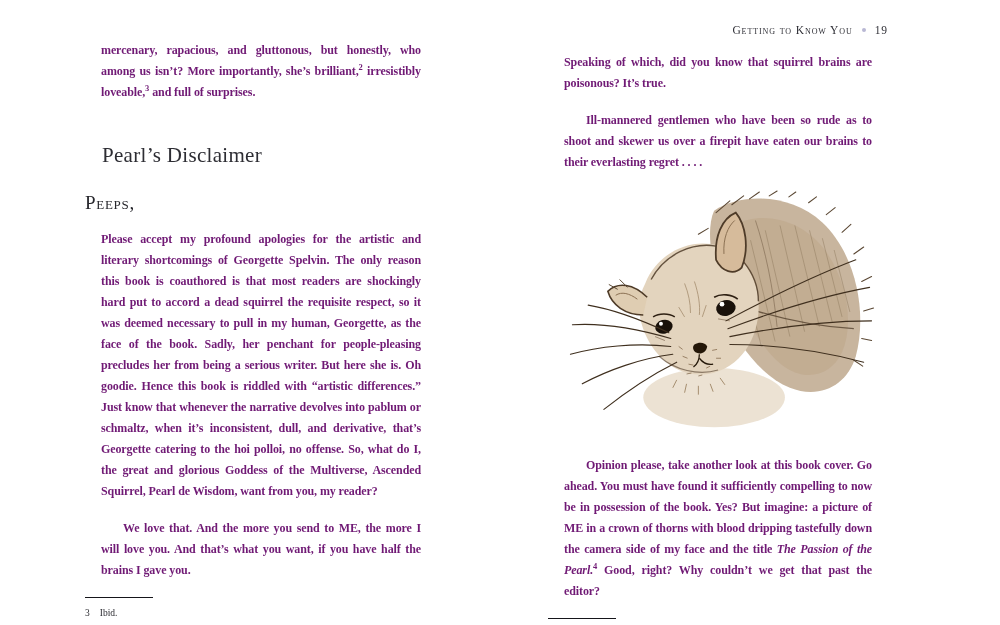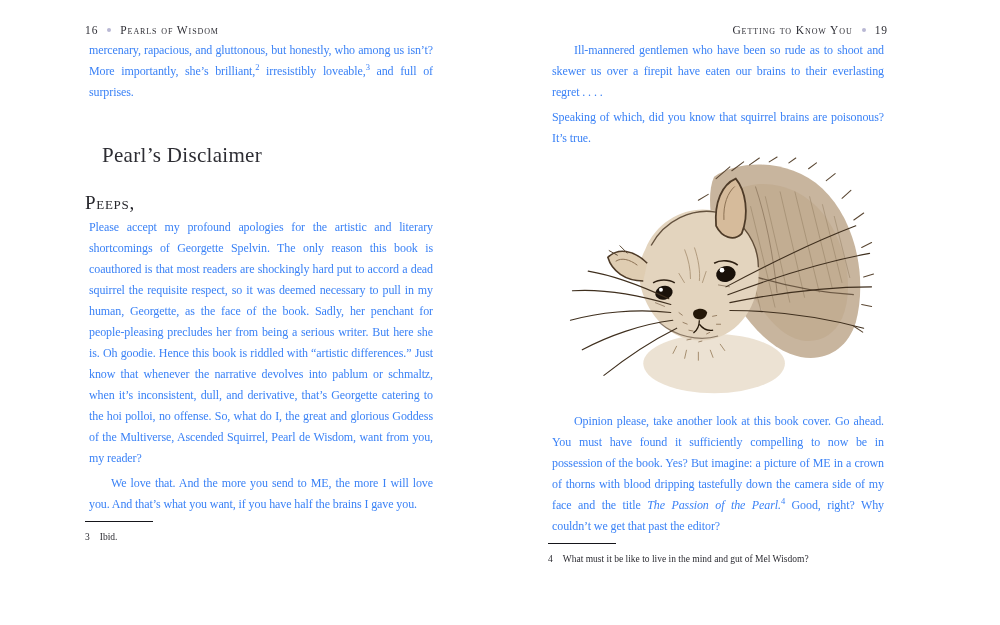--- a/index.html
+++ b/index.html
@@ -32,26 +32,27 @@
   .running-header.align-right { justify-content: flex-end; }
   .hdr-bullet {
     width: 4px; height: 4px;
     border-radius: 50%;
     background: #b9b8d4;
     display: inline-block;
     flex: 0 0 auto;
   }
 
   p.body-text {
-    margin: 4px;
+    margin: 16px;
     font-size: 12px;
     line-height: 21px;
     text-align: justify;
     letter-spacing: -0.1px;
-    color: #3b82f6;
+    color: #701a75;
+    font-weight: bold;
   }
   .first-after-header { margin-top: 22px; }
   .indent { text-indent: 22px; }
 
   h2.section-heading {
     margin: 40px 0 0 17px;
     font-size: 21px;
     font-weight: normal;
     letter-spacing: 0.3px;
     color: #2d2d33;
@@ -88,25 +89,20 @@
   .illustration-wrap {
     margin: 6px 0 6px 18px;
     width: 310px;
   }
 </style>
 </head>
 <body>
 
 <div class="page page-left">
 
-  <div class="running-header">
-    <span>16</span>
-    <span class="hdr-bullet" style="background-color: rgb(185, 184, 212);"></span>
-    <span>Pearls of Wisdom</span>
-  </div>
 
   <p class="body-text first-after-header"><span>mercenary, rapacious, and gluttonous, but honestly, who among us isn’t? More importantly, she’s brilliant,</span><sup>2</sup><span> irresistibly loveable,</span><sup>3</sup><span> and full of surprises.</span></p>
 
   <h2 class="section-heading">Pearl’s Disclaimer</h2>
 
   <div class="salutation">Peeps,</div>
 
   <p class="body-text">Please accept my profound apologies for the artistic and literary shortcomings of Georgette Spelvin. The only reason this book is coauthored is that most readers are shockingly hard put to accord a dead squirrel the requisite respect, so it was deemed necessary to pull in my human, Georgette, as the face of the book. Sadly, her penchant for people-pleasing precludes her from being a serious writer. But here she is. Oh goodie. Hence this book is riddled with “artistic differences.” Just know that whenever the narrative devolves into pablum or schmaltz, when it’s inconsistent, dull, and derivative, that’s Georgette catering to the hoi polloi, no offense. So, what do I, the great and glorious Goddess of the Multiverse, Ascended Squirrel, Pearl de Wisdom, want from you, my reader?</p>
 
 
@@ -121,23 +117,23 @@
 </div>
 
 <div class="page page-right">
 
   <div class="running-header align-right">
     <span>Getting to Know You</span>
     <span class="hdr-bullet" style="background-color: rgb(185, 184, 212);"></span>
     <span>19</span>
   </div>
 
+  <p class="body-text first-after-header">Speaking of which, did you know that squirrel brains are poisonous? It’s true.</p>
+
   <p class="body-text indent">Ill-mannered gentlemen who have been so rude as to shoot and skewer us over a firepit have eaten our brains to their everlasting regret . . . .</p>
-
-  <p class="body-text first-after-header">Speaking of which, did you know that squirrel brains are poisonous? It’s true.</p>
 
   <div class="illustration-wrap">
     <svg width="310" height="246" viewBox="0 0 310 250" xmlns="http://www.w3.org/2000/svg">
 
       <path d="M148,22 C175,4 225,4 258,34 C292,66 304,125 292,170 C283,200 255,214 225,202 C196,190 168,156 157,118 C148,84 138,44 148,22 Z" fill="#c8b59e"></path>
       <path d="M170,36 C196,22 238,30 262,64 C284,96 290,138 278,166 C266,192 238,196 216,178 C192,158 174,122 168,90 C164,66 162,46 170,36 Z" fill="#bda588" opacity="0.55"></path>
 
       <g stroke="#8f7a5e" stroke-width="0.9" opacity="0.55">
         <line x1="200" y1="42" x2="225" y2="150"></line>
         <line x1="215" y1="37" x2="240" y2="145"></line>

